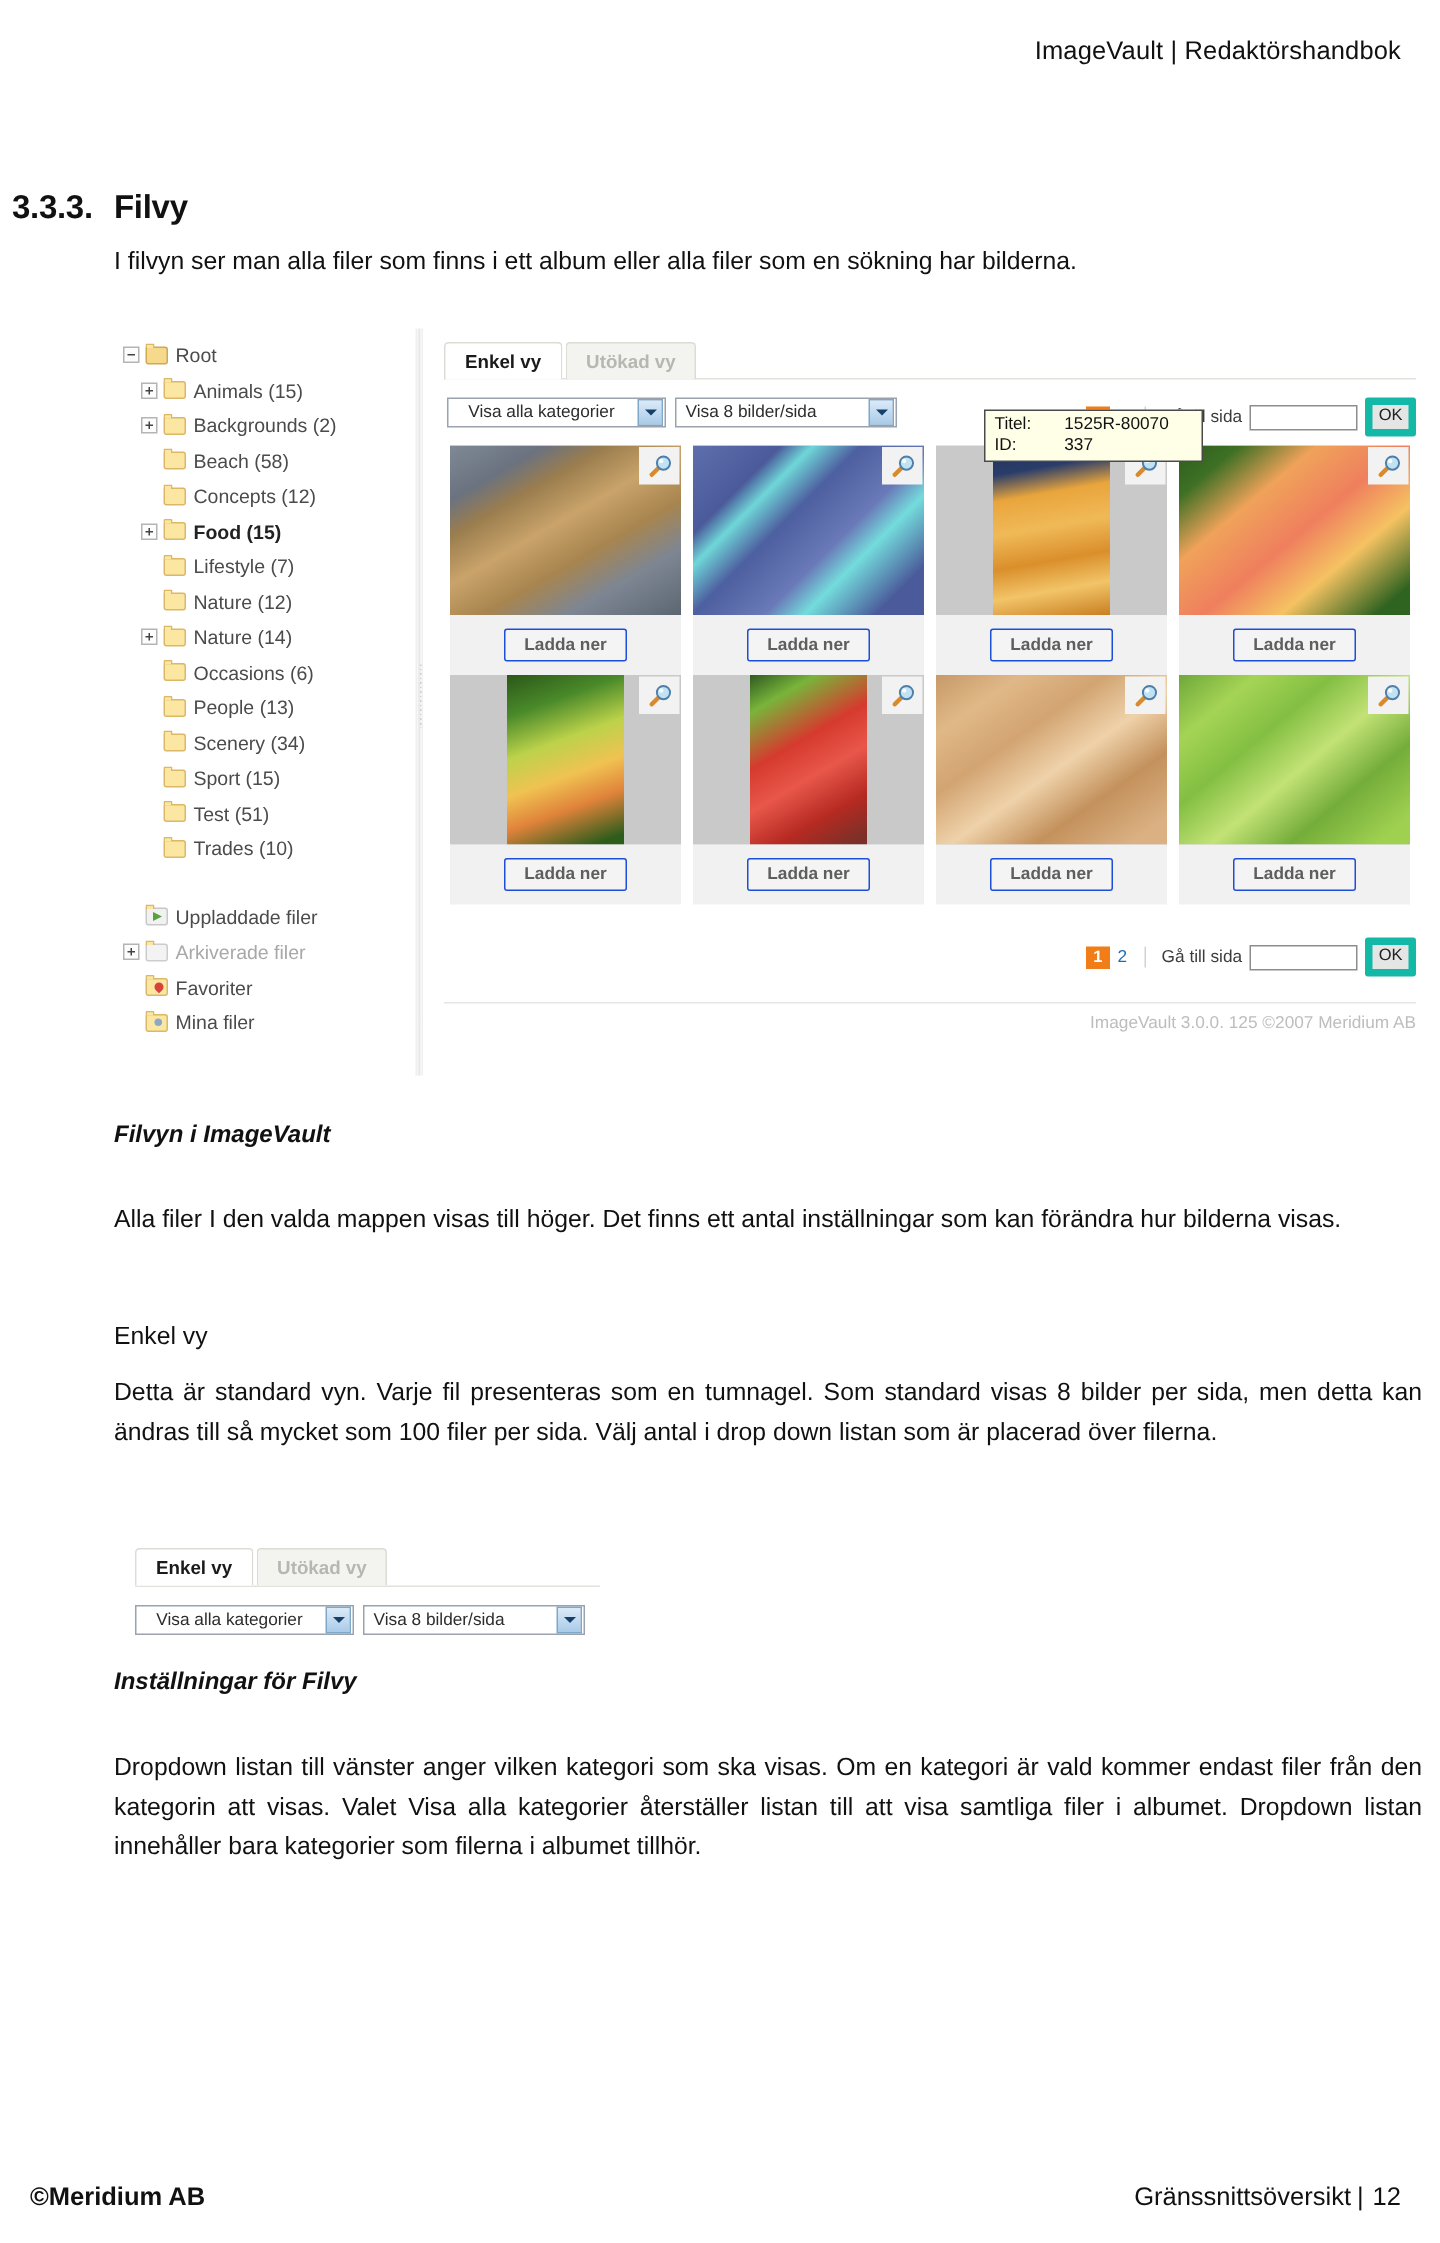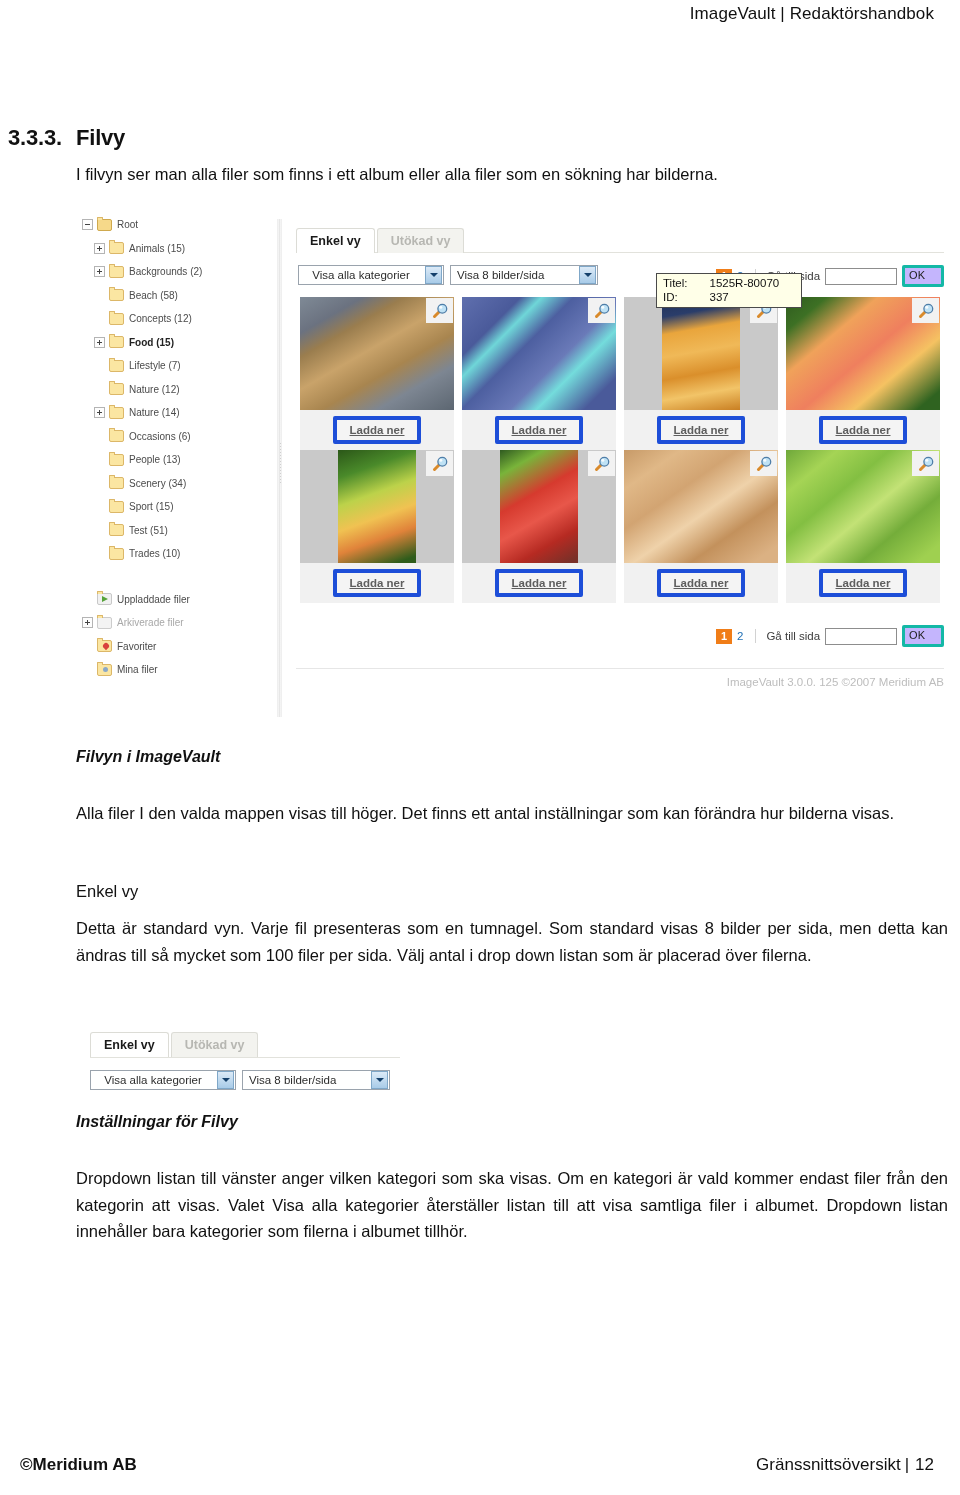--- a/index.html
+++ b/index.html
@@ -12,21 +12,21 @@
     height: 1495px;
     position: relative;
     font-family: "Liberation Sans", sans-serif;
     color: #000000;
     overflow: hidden;
   }
 
   
   .page-header {
     position: absolute;
-    top: 4px;
+    top: 24px;
     right: 26px;
     font-size: 17px;
     letter-spacing: .1px;
     color: #111;
   }
 
   
   .section-heading {
     position: absolute;
     top: 125px;
@@ -60,25 +60,25 @@
     width: 876px;
     height: 510px;
     background: #ffffff;
     overflow: hidden;
   }
 
   
   .tree-panel {
     position: absolute;
     left: 0;
-    top: 0;
+    top: 12px;
     width: 196px;
     height: 510px;
     background: #fff;
-    font-size: 10px;
+    font-size: 13px;
     color: #3a3a3a;
     text-align: right;
   }
   .tree-node {
     position: relative;
     height: 23.5px;
     line-height: 23.5px;
     white-space: nowrap;
     display: flex;
     align-items: center;
@@ -289,25 +289,25 @@
   .pg-sep { width:1px;height:14px;background:#d2d2d2; margin:0 10px 0 2px; }
   .pg-label { margin-right:5px; color:#3c3c3c; }
   .pg-input {
     width:72px;height:17px;
     border:1px solid #8d8d8d;
     background:#fff;
     box-sizing:border-box;
   }
   .pg-ok {
     margin-left:5px;
-    border:3px solid #14b8a6;
+    border:5px solid #14b8a6;
     border-radius:2px;
-    background:#c4b5fd;
+    background:#e5e5e5;
     font-size:11px;
-    padding:0px 16px 1px 4px;
+    padding:0px 4px 1px 4px;
     line-height:15px;
     color:#222;
   }
 
   
   .grid {
     position:absolute;
     top:84px; left:4px;
     width:650px;
     display:flex;
@@ -343,28 +343,27 @@
     background:#f2f2f2;
     display:flex;align-items:center;justify-content:center;
   }
   .zoom-icon svg { display:block; }
   .dl-wrap {
     height:40px;
     background:#f1f1f1;
     display:flex;align-items:center;justify-content:center;
   }
   .dl-btn {
-    border:4px solid #1d4ed8;
+    border:1px solid #1d4ed8;
     background:#f4f4f4;
     color:#5e5e5e;
     font-size:11.5px;
     font-weight:bold;
     padding:4px 13px;
     border-radius:2px;
-    text-decoration:underline;
   }
 
   
   .tooltip {
     position:absolute;
     top:60px;
     left:364px;
     background:#ffffe8;
     border:1px solid #4a4a4a;
     padding:2px 22px 3px 6px;

